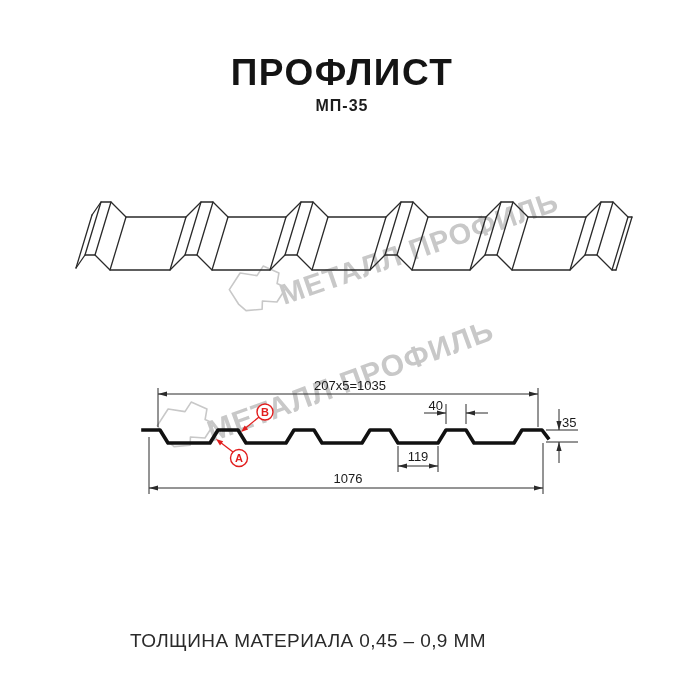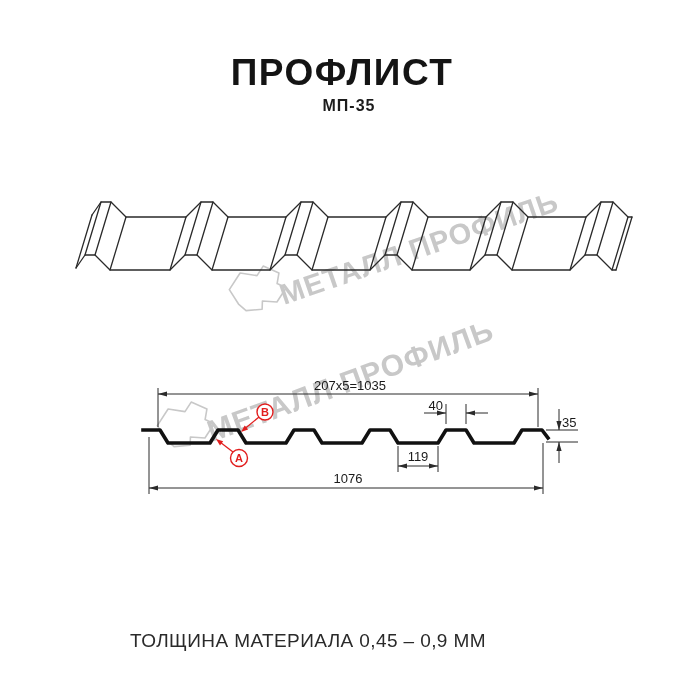--- a/index.html
+++ b/index.html
@@ -13,21 +13,21 @@
   }
   .hdr{position:absolute;left:0;width:684px;text-align:center;}
   .title{
     top:54px;
     font-size:37px;font-weight:800;letter-spacing:1.5px;
     color:#141414;line-height:1;
   }
   .subtitle{
     top:98px;
     font-size:16px;font-weight:700;letter-spacing:1px;
-    color:#1c1c1c;line-height:1;padding-left:7px;
+    color:#1c1c1c;line-height:1;
   }
   .footer{
     position:absolute;left:0;top:631px;width:616px;text-align:center;
     font-size:19px;font-weight:500;letter-spacing:.4px;color:#2a2a2a;line-height:1;
   }
   svg.canvas{position:absolute;left:0;top:0;}
   .wm-text{
     font-family:"Liberation Sans", sans-serif;
     font-size:29px;font-weight:700;letter-spacing:1px;
     fill:#c8c8c8;

